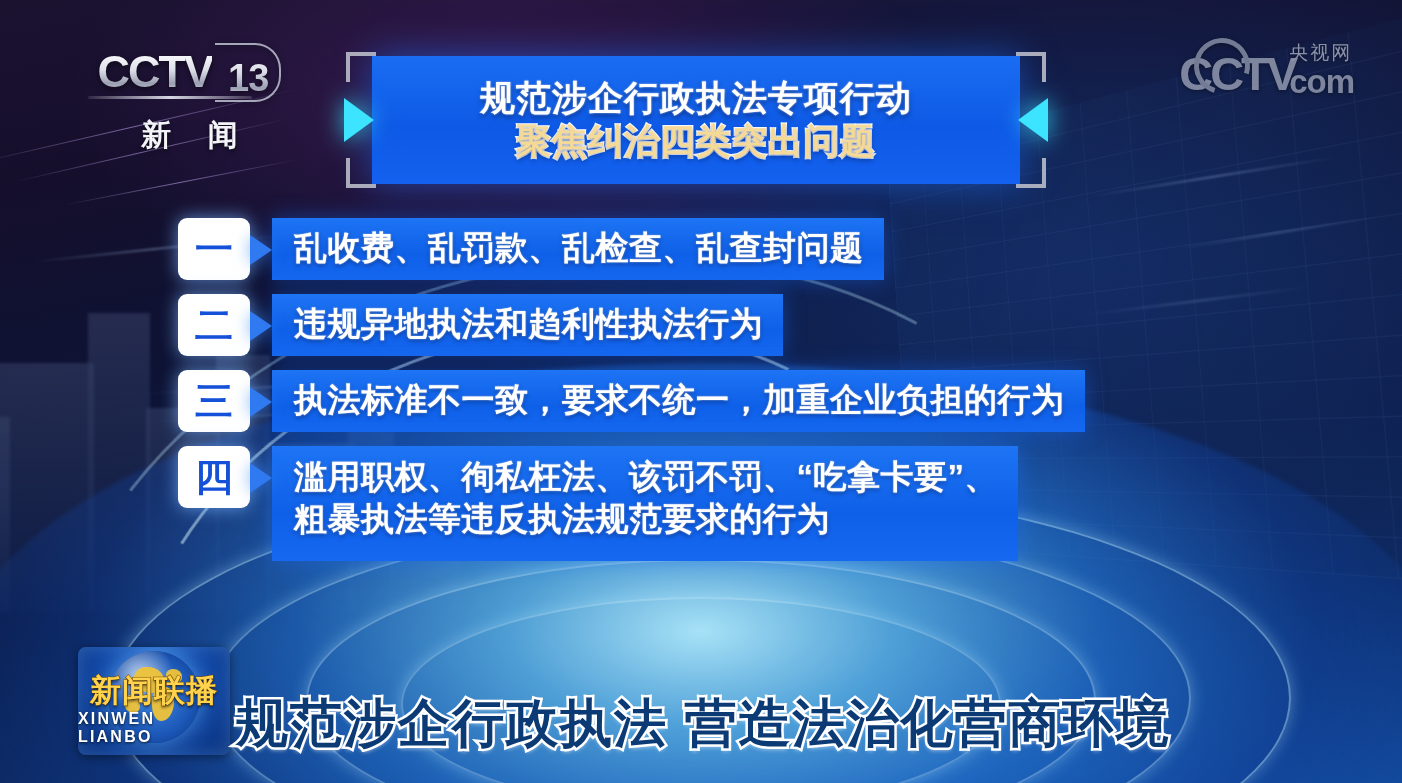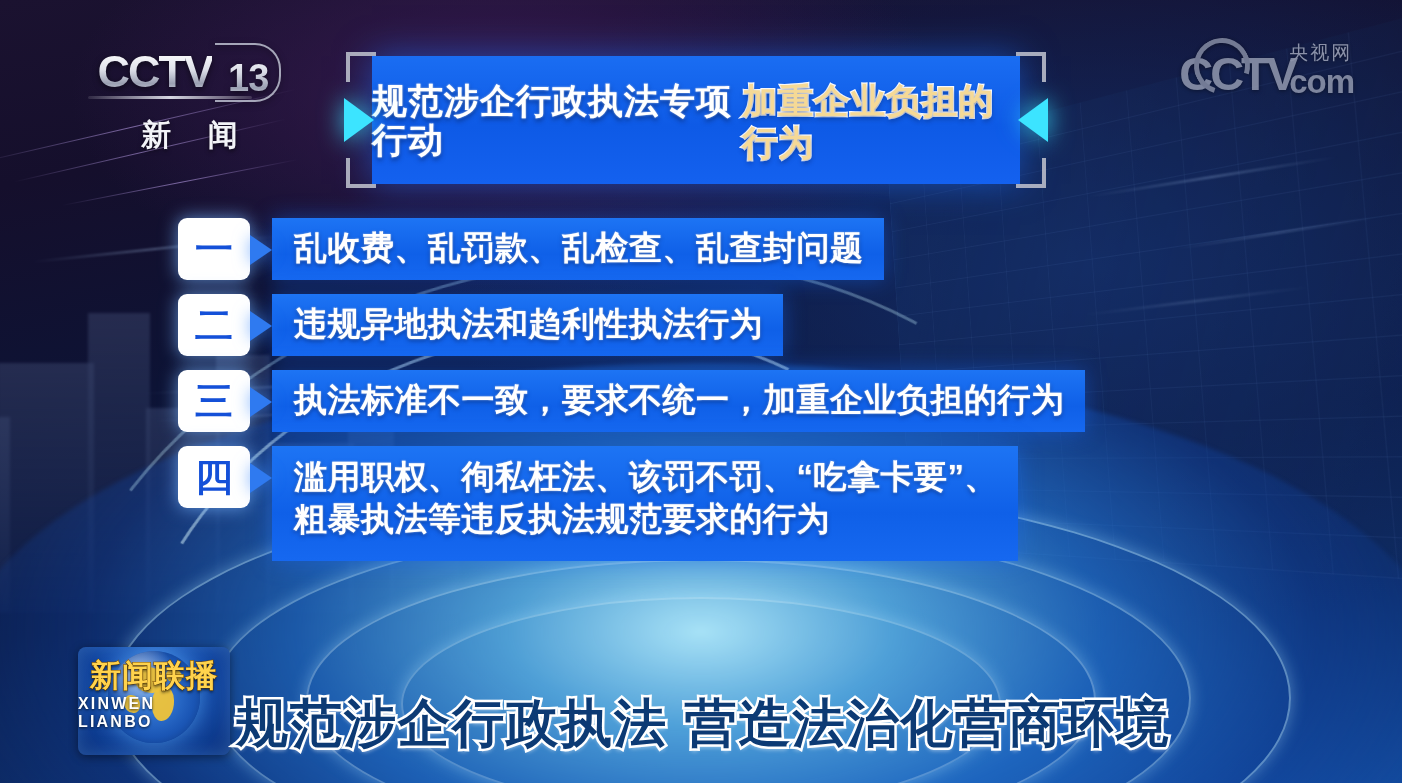--- a/index.html
+++ b/index.html
@@ -131,21 +131,21 @@
     border:5px solid #8c93a8; border-bottom-color:transparent;
     transform:rotate(-28deg);
   }
 
   
   .title-wrap{ position:absolute; left:372px; top:56px; width:648px; height:128px; z-index:25; }
   .title-box{
     position:absolute; inset:0;
     background:linear-gradient(180deg,#1a6df2 0%,#0e5ae6 55%,#1461ef 100%);
     box-shadow:0 0 34px rgba(30,110,245,.55);
-    display:flex; align-items:center; justify-content:center;
+    display:flex; flex-direction:column; align-items:center; justify-content:center;
   }
   .title-l1{
     font-size:35px; font-weight:700; letter-spacing:1px; color:#ffffff;
     text-shadow:0 0 2px rgba(255,255,255,.7), 0 3px 5px rgba(0,20,70,.55);
     line-height:1.12;
   }
   .title-l2{
     font-size:35px; font-weight:700; letter-spacing:1px; color:#f5d996;
     line-height:1.18; margin-top:3px;
     -webkit-text-stroke:2.4px #ffffff; paint-order:stroke fill;
@@ -197,21 +197,21 @@
     position:absolute; left:0; bottom:0; width:1402px; height:146px; z-index:28;
     background:linear-gradient(180deg, rgba(24,92,190,.0) 0%, rgba(24,92,190,.0) 100%);
   }
   .xw-logo{
     position:absolute; left:78px; bottom:28px;
     width:152px; height:108px; border-radius:8px;
     background:radial-gradient(circle at 50% 30%, #2a6fd8 0%, #134aa8 48%, #0a2e78 100%);
     box-shadow:0 2px 10px rgba(0,0,0,.45), inset 0 0 18px rgba(120,190,255,.3);
     overflow:hidden;
     display:flex; flex-direction:column; align-items:center; justify-content:flex-end;
-    padding-bottom:24px;
+    padding-bottom:9px;
   }
   .globe{
     position:absolute; left:50%; top:4px; transform:translateX(-50%);
     width:92px; height:92px; border-radius:50%;
     background:
       radial-gradient(circle at 34% 26%, rgba(255,255,255,.55) 0 7%, rgba(255,255,255,0) 38%),
       radial-gradient(circle at 50% 50%, #3e86e2 0%, #1a55b4 62%, #0b2f72 100%);
     box-shadow:0 0 22px rgba(110,190,255,.55);
   }
   .cont{ position:absolute; background:#f0c43a; border-radius:42% 55% 38% 60%; filter:blur(.4px); opacity:.95; }
@@ -295,21 +295,21 @@
     <span class="wm-cctv">CCTV</span>
     <div class="wm-right">
       <span class="wm-cn">央视网</span>
       <span class="wm-com">com</span>
     </div>
   </div>
 
   <div class="title-wrap">
     <div class="title-box">
       <div class="title-l1">规范涉企行政执法专项行动</div>
-      <div class="title-l2">加重企业负担的行为</div>
+      <div class="title-l2">聚焦纠治四类突出问题</div>
     </div>
     <div class="brk tl"></div>
     <div class="brk bl"></div>
     <div class="brk tr"></div>
     <div class="brk br"></div>
     <div class="tri-cyan left"></div>
     <div class="tri-cyan right"></div>
   </div>
 
   <div class="list">

